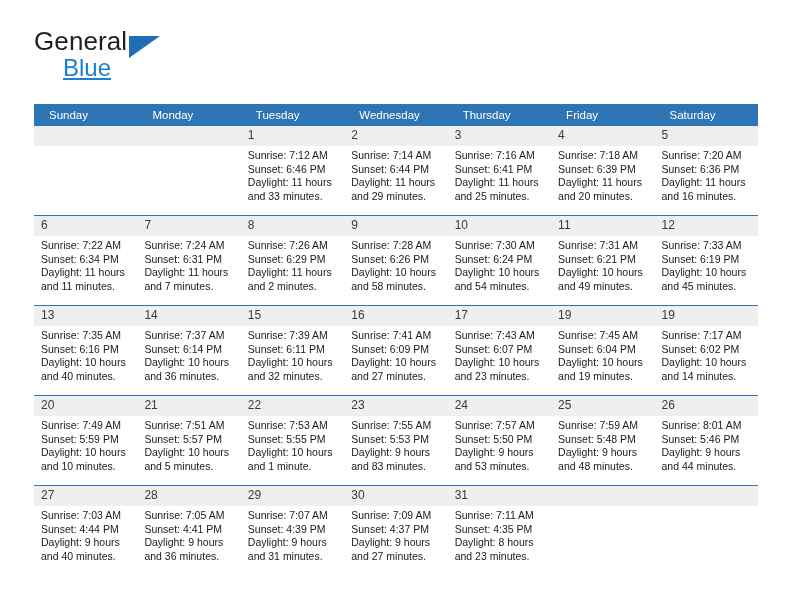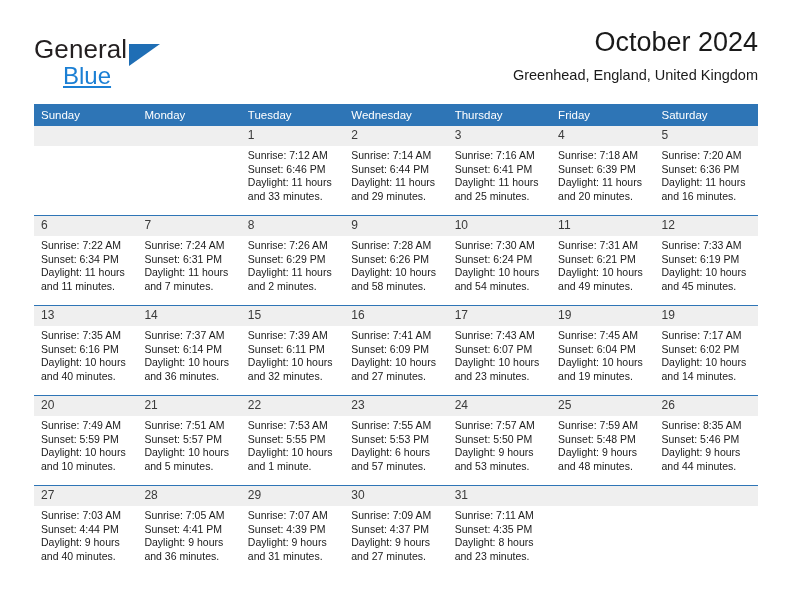--- a/index.html
+++ b/index.html
@@ -28,21 +28,20 @@
     top: 26px;
     right: 34px;
     height: 68px;
   }
   .logo {
     position: absolute;
     left: 0;
     top: 0;
     width: 230px;
     height: 62px;
-    margin-top: 8px;
   }
   .logo-general {
     position: absolute;
     left: 0;
     top: 0;
     font-size: 26px;
     letter-spacing: 0.1px;
     color: #231f20;
     font-family: "Liberation Sans", sans-serif;
   }
@@ -94,21 +93,21 @@
     width: 724px;
     border-collapse: collapse;
     table-layout: fixed;
   }
   .calendar th {
     background: #2e75b6;
     color: #ffffff;
     font-size: 11.5px;
     font-weight: normal;
     text-align: left;
-    padding: 5px 0 5px 7px;
+    padding: 5px 0 5px 15px;
     height: 12px;
     border: none;
   }
   .calendar td {
     vertical-align: top;
     padding: 0;
     border: none;
     border-top: 1px solid #2e75b6;
     height: 89px;
     background: #ffffff;
@@ -150,24 +149,20 @@
 <div class="page">
 
   <div class="header">
 
     <div class="logo">
       <span class="logo-general">General</span>
       <span class="logo-triangle"></span>
       <span class="logo-blue">Blue</span>
     </div>
 
-    <div class="title-block">
-      <h1 class="cal-title">October 2024</h1>
-      <p class="cal-subtitle">Greenhead, England, United Kingdom</p>
-    </div>
 
   </div>
 
   <table class="calendar">
     <thead>
       <tr>
         <th>Sunday</th>
         <th>Monday</th>
         <th>Tuesday</th>
         <th>Wednesday</th>
@@ -374,21 +369,21 @@
               <div>Sunrise: 7:53 AM</div>
               <div>Sunset: 5:55 PM</div>
               <div class="daylight-line">Daylight: 10 hours and 1 minute.</div>
             </div>
           </td>
           <td>
             <div class="daynum">23</div>
             <div class="info">
               <div>Sunrise: 7:55 AM</div>
               <div>Sunset: 5:53 PM</div>
-              <div class="daylight-line">Daylight: 6 hours and 57 minutes.</div>
+              <div class="daylight-line">Daylight: 9 hours and 83 minutes.</div>
             </div>
           </td>
           <td>
             <div class="daynum">24</div>
             <div class="info">
               <div>Sunrise: 7:57 AM</div>
               <div>Sunset: 5:50 PM</div>
               <div class="daylight-line">Daylight: 9 hours and 53 minutes.</div>
             </div>
           </td>
@@ -396,21 +391,21 @@
             <div class="daynum">25</div>
             <div class="info">
               <div>Sunrise: 7:59 AM</div>
               <div>Sunset: 5:48 PM</div>
               <div class="daylight-line">Daylight: 9 hours and 48 minutes.</div>
             </div>
           </td>
           <td>
             <div class="daynum">26</div>
             <div class="info">
-              <div>Sunrise: 8:35 AM</div>
+              <div>Sunrise: 8:01 AM</div>
               <div>Sunset: 5:46 PM</div>
               <div class="daylight-line">Daylight: 9 hours and 44 minutes.</div>
             </div>
           </td>
         </tr>
         <tr>
           <td>
             <div class="daynum">27</div>
             <div class="info">
               <div>Sunrise: 7:03 AM</div>

